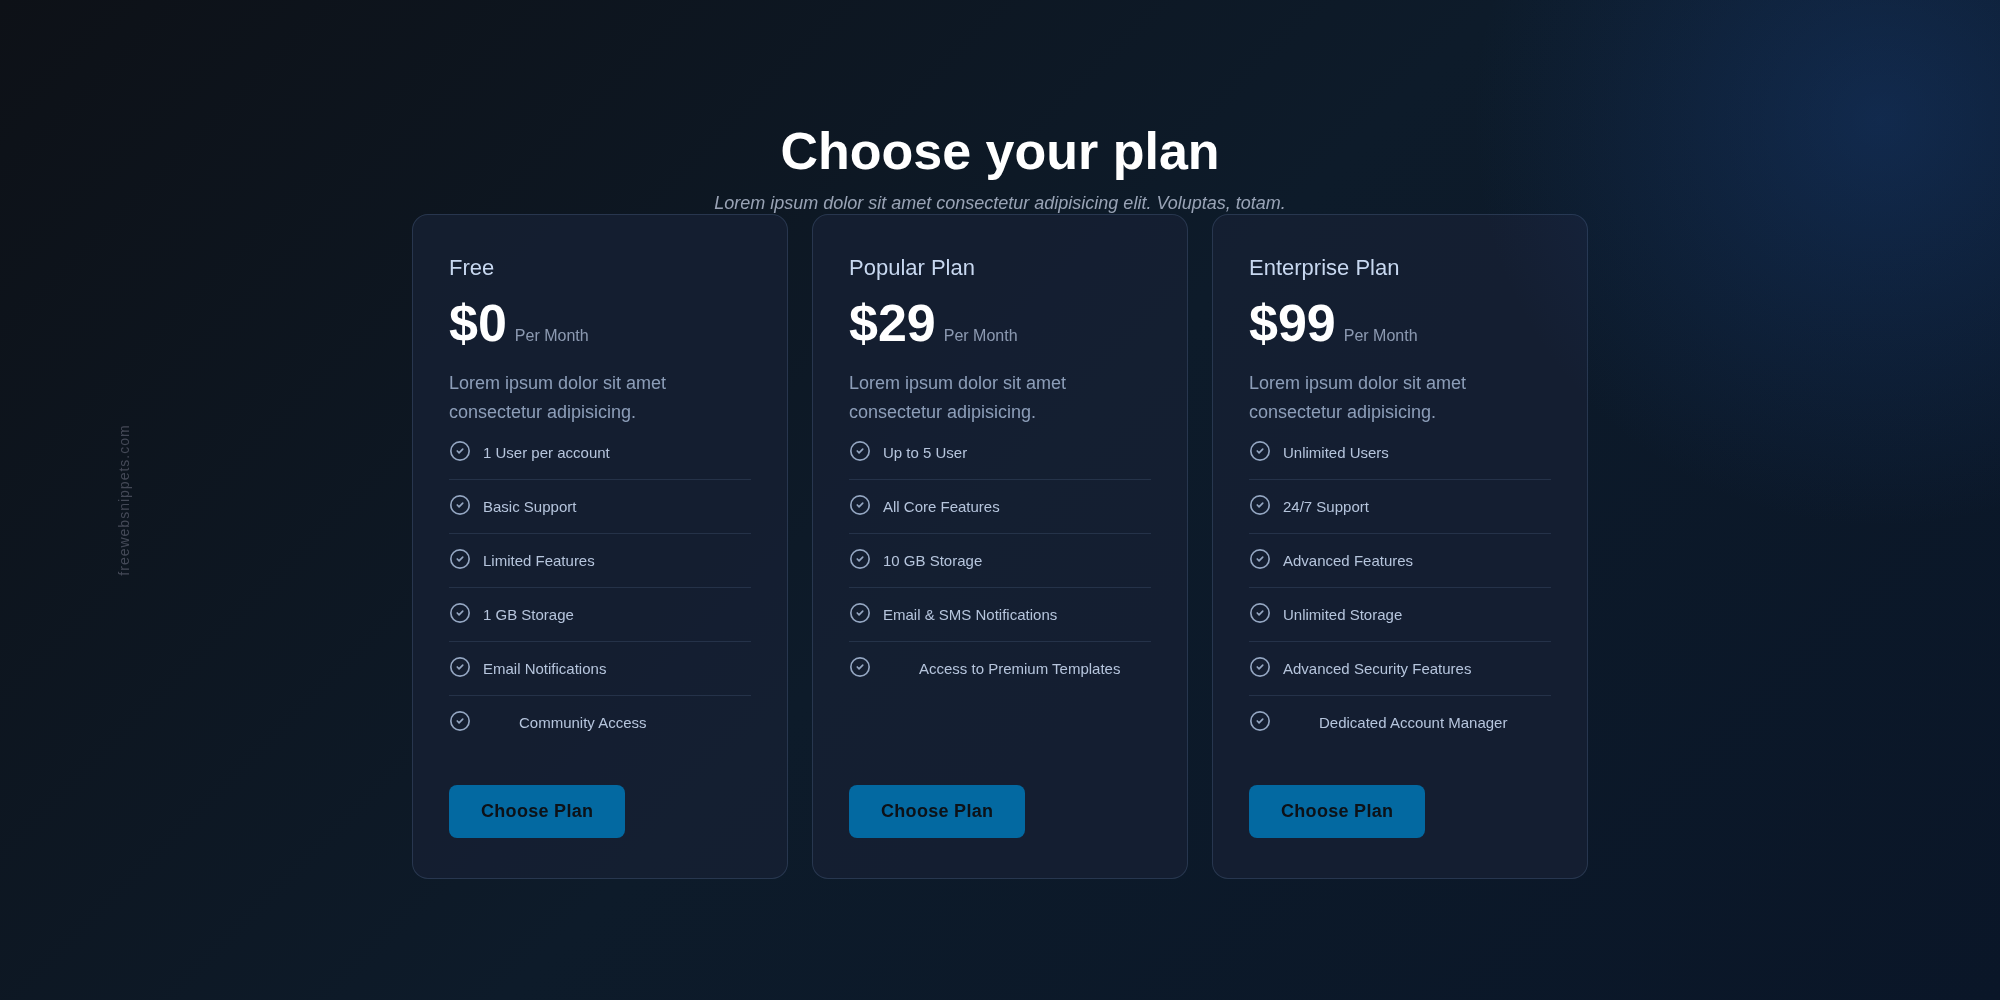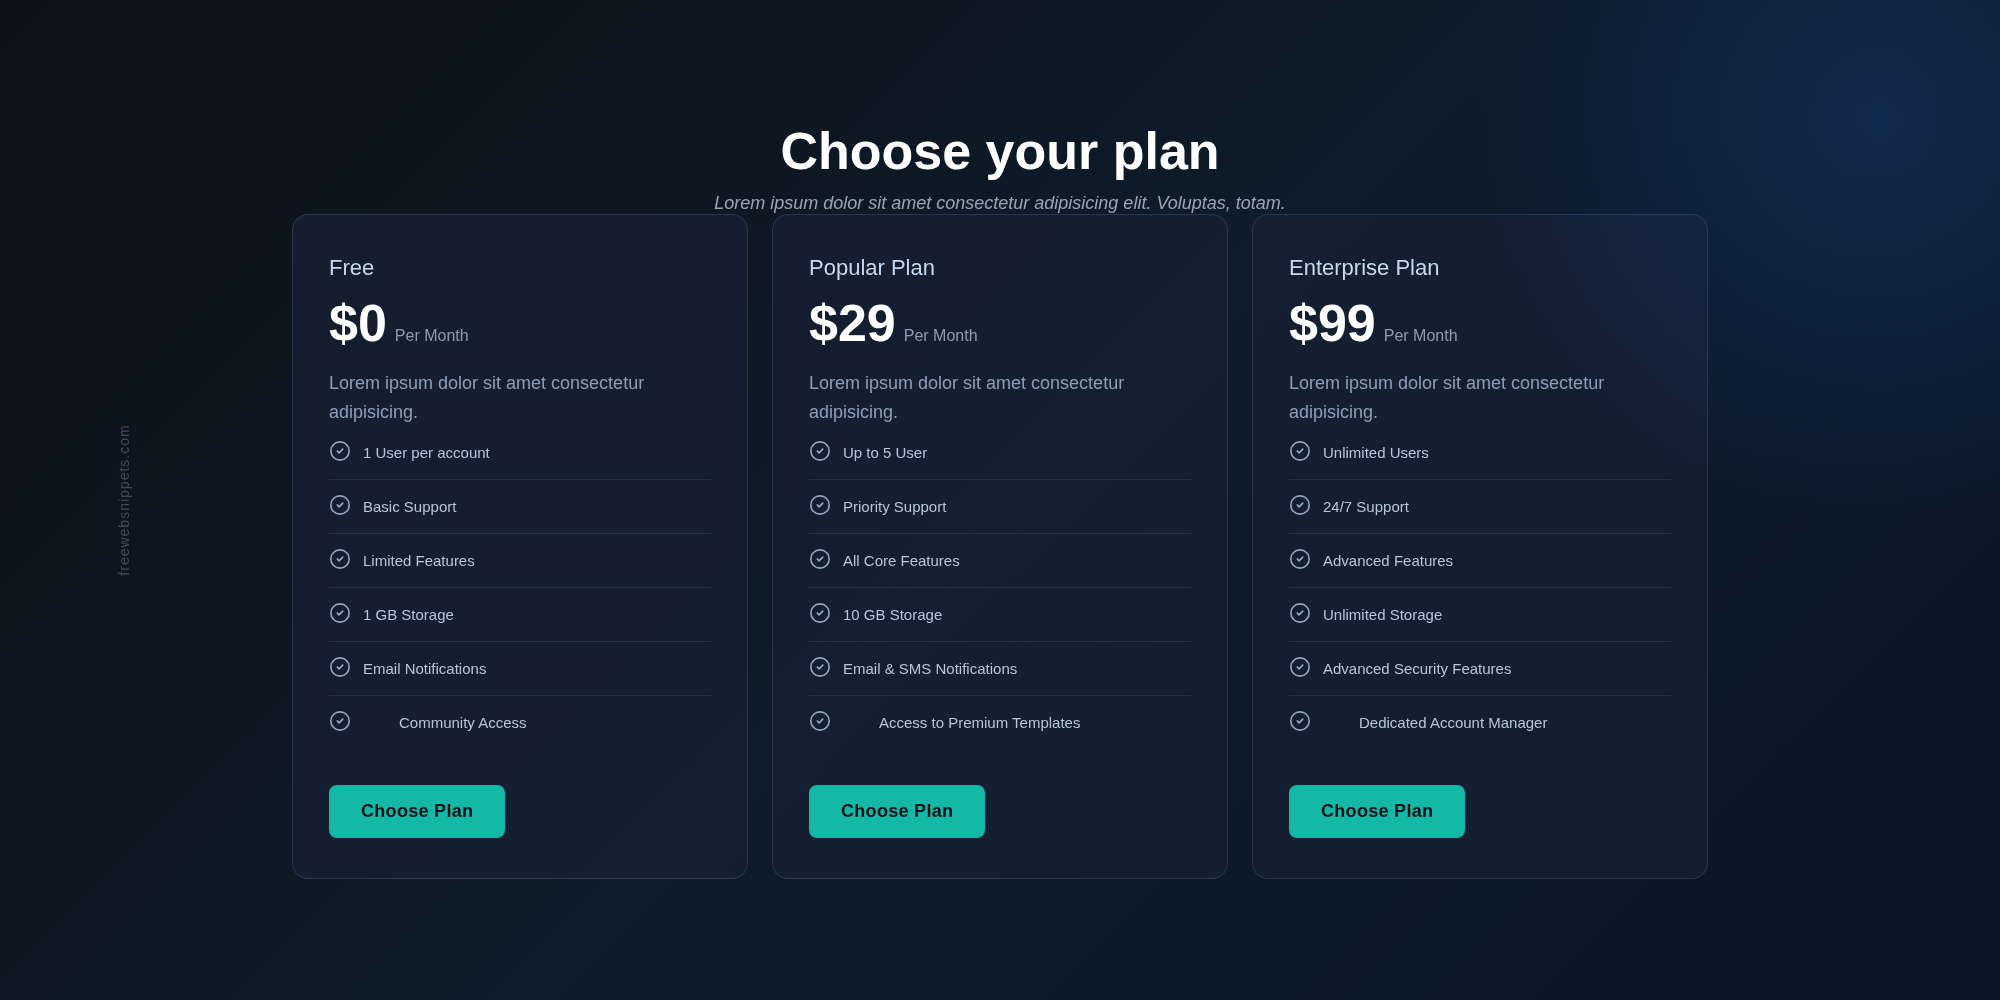--- a/index.html
+++ b/index.html
@@ -67,21 +67,21 @@
       display: flex;
       gap: 24px;
       align-items: stretch;
     }
 
     .plan-card {
       background: rgba(22, 32, 50, 0.85);
       border: 1px solid rgba(60, 80, 110, 0.5);
       border-radius: 16px;
       padding: 40px 36px;
-      width: 456px;
+      width: 376px;
       display: flex;
       flex-direction: column;
       gap: 0;
     }
 
     .plan-name {
       font-size: 22px;
       font-weight: 500;
       color: #c8d8f0;
       margin-bottom: 16px;
@@ -136,21 +136,21 @@
     }
 
     .feature-icon {
       width: 22px;
       height: 22px;
       flex-shrink: 0;
       color: rgba(180, 200, 230, 0.8);
     }
 
     .choose-plan-btn {
-      background: #14b8a6;
+      background: #0369a1;
       color: #0d1117;
       border: none;
       border-radius: 8px;
       padding: 16px 32px;
       font-size: 18px;
       font-weight: 600;
       cursor: pointer;
       width: fit-content;
       letter-spacing: 0.3px;
       transition: background 0.2s;
@@ -233,27 +233,20 @@
               <circle cx="12" cy="12" r="10"></circle>
               <polyline points="9 12 11 14 15 10"></polyline>
             </svg></span>
           <span>Up to 5 User</span>
         </li>
         <li class="plan-feature">
           <span><svg class="feature-icon" viewBox="0 0 24 24" fill="none" stroke="currentColor" stroke-width="1.8" stroke-linecap="round" stroke-linejoin="round">
               <circle cx="12" cy="12" r="10"></circle>
               <polyline points="9 12 11 14 15 10"></polyline>
             </svg></span>
-          <span>Priority Support</span>
-        </li>
-        <li class="plan-feature">
-          <span><svg class="feature-icon" viewBox="0 0 24 24" fill="none" stroke="currentColor" stroke-width="1.8" stroke-linecap="round" stroke-linejoin="round">
-              <circle cx="12" cy="12" r="10"></circle>
-              <polyline points="9 12 11 14 15 10"></polyline>
-            </svg></span>
           <span>All Core Features</span>
         </li>
         <li class="plan-feature">
           <span><svg class="feature-icon" viewBox="0 0 24 24" fill="none" stroke="currentColor" stroke-width="1.8" stroke-linecap="round" stroke-linejoin="round">
               <circle cx="12" cy="12" r="10"></circle>
               <polyline points="9 12 11 14 15 10"></polyline>
             </svg></span>
           <span>10 GB Storage</span>
         </li>
         <li class="plan-feature">

